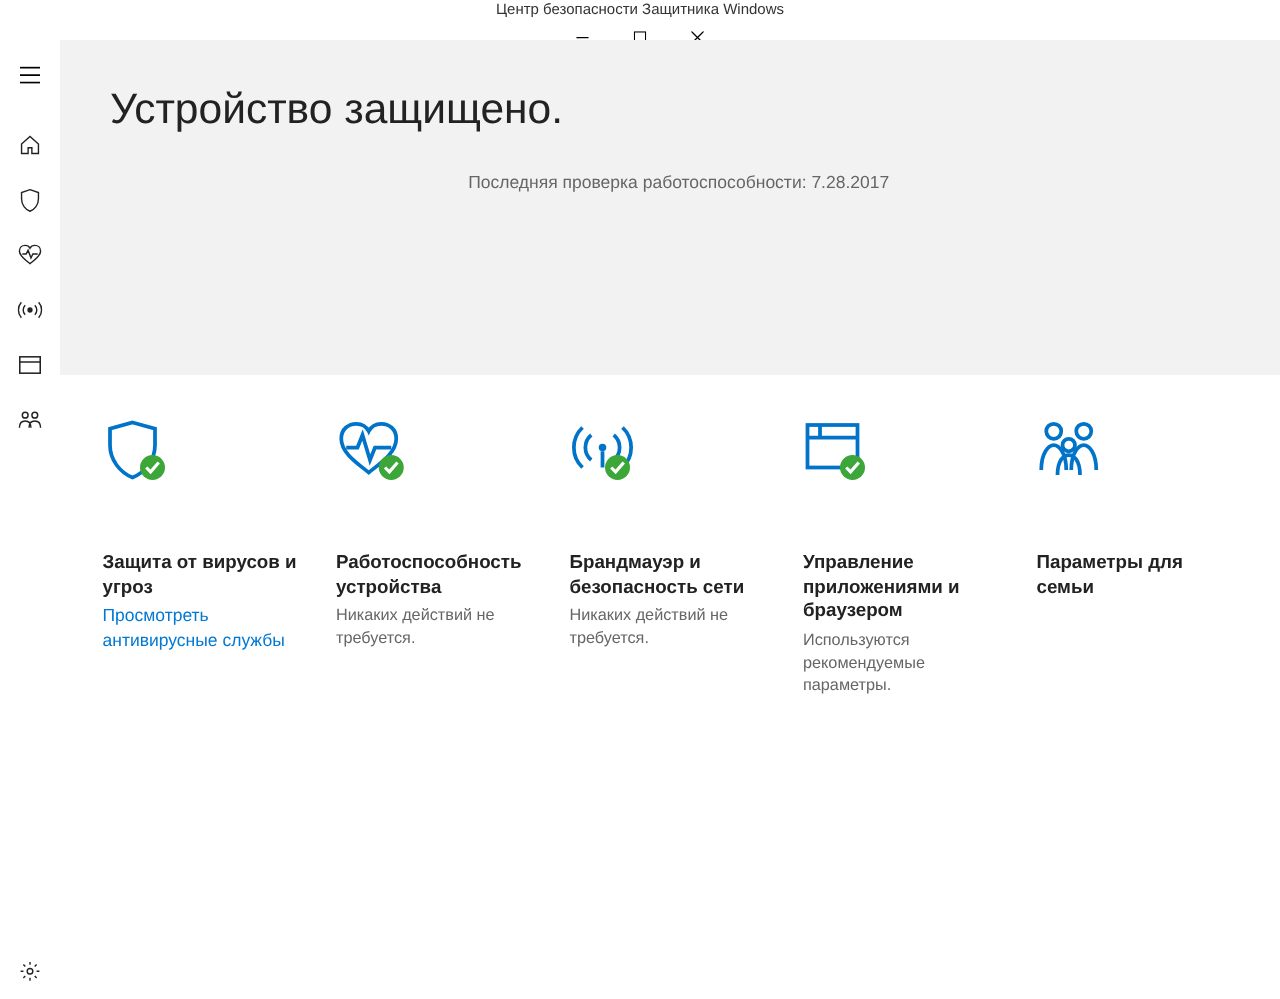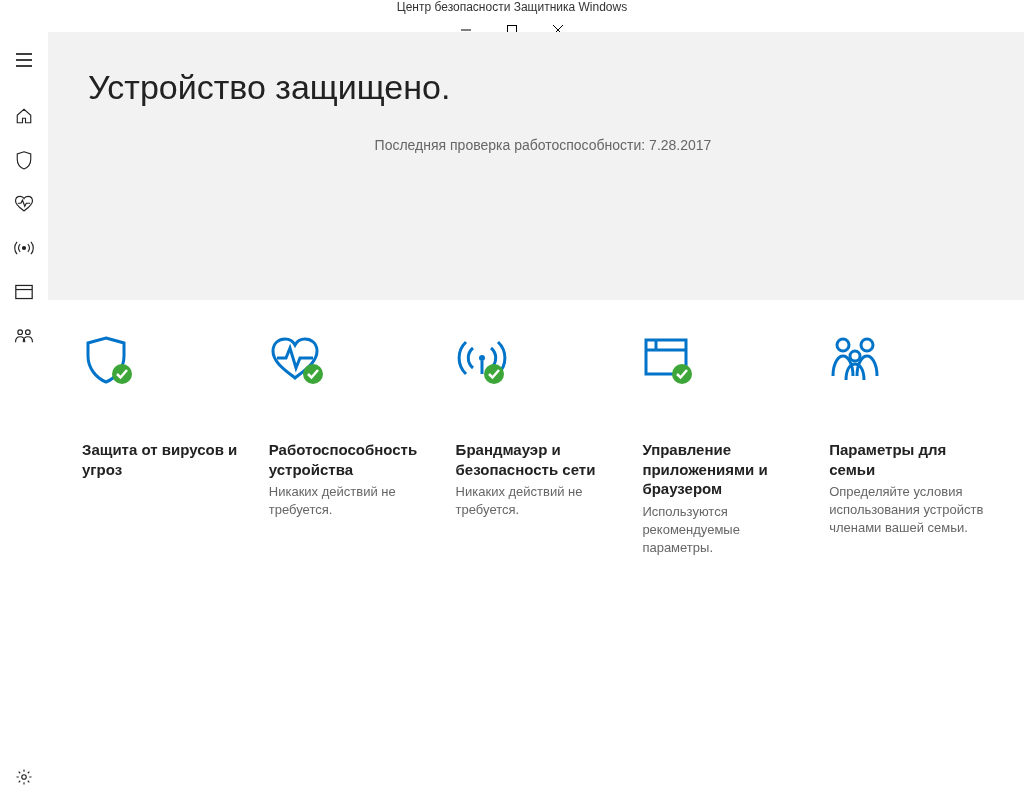--- a/index.html
+++ b/index.html
@@ -192,20 +192,21 @@
 
       <div class="card">
         <div class="card-icon">
           <svg width="56" height="52" viewBox="0 0 56 52">
             <path d="M24 2 L42 7 V20 C42 32 34 42 24 46 C14 42 6 32 6 20 V7 Z" fill="none" stroke="#0174c9" stroke-width="3"></path>
             <circle cx="40" cy="38" r="10" fill="#3da639"></circle>
             <path d="M35 38 L38.5 41.5 L45 34" stroke="#fff" stroke-width="2.5" fill="none"></path>
           </svg>
         </div>
         <div class="card-title">Защита от вирусов и угроз</div>
+        <div class="card-link">Просмотреть антивирусные службы</div>
       </div>
 
       <div class="card">
         <div class="card-icon">
           <svg width="58" height="52" viewBox="0 0 58 52">
             <path d="M26 42 C16 34 4 26 4 15 C4 7 10 3 16 3 C20 3 24 5 26 9 C28 5 32 3 36 3 C42 3 48 7 48 15 C48 26 36 34 26 42 Z" fill="none" stroke="#0174c9" stroke-width="3"></path>
             <path d="M8 22 H17 L21 12 L27 32 L31 22 H44" fill="none" stroke="#0174c9" stroke-width="3"></path>
             <circle cx="44" cy="38" r="10" fill="#3da639"></circle>
             <path d="M39 38 L42.5 41.5 L49 34" stroke="#fff" stroke-width="2.5" fill="none"></path>
           </svg>
@@ -245,18 +246,17 @@
       <div class="card">
         <div class="card-icon">
           <svg width="56" height="48" viewBox="0 0 56 48">
             <circle cx="14" cy="9" r="6" fill="none" stroke="#0174c9" stroke-width="3"></circle>
             <circle cx="38" cy="9" r="6" fill="none" stroke="#0174c9" stroke-width="3"></circle>
             <circle cx="26" cy="20" r="5" fill="none" stroke="#0174c9" stroke-width="3"></circle>
             <path d="M4 40 C4 26 10 20 14 20 C18 20 24 26 24 40 M28 40 C28 26 34 20 38 20 C42 20 48 26 48 40 M17 44 C17 32 22 28 26 28 C30 28 35 32 35 44" fill="none" stroke="#0174c9" stroke-width="3"></path>
           </svg>
         </div>
         <div class="card-title">Параметры для семьи</div>
-        <div class="card-desc">Определяйте условия использования устройств членами вашей семьи.</div>
       </div>
 
     </div>
   </div>
 </div>
 
 </body></html>

